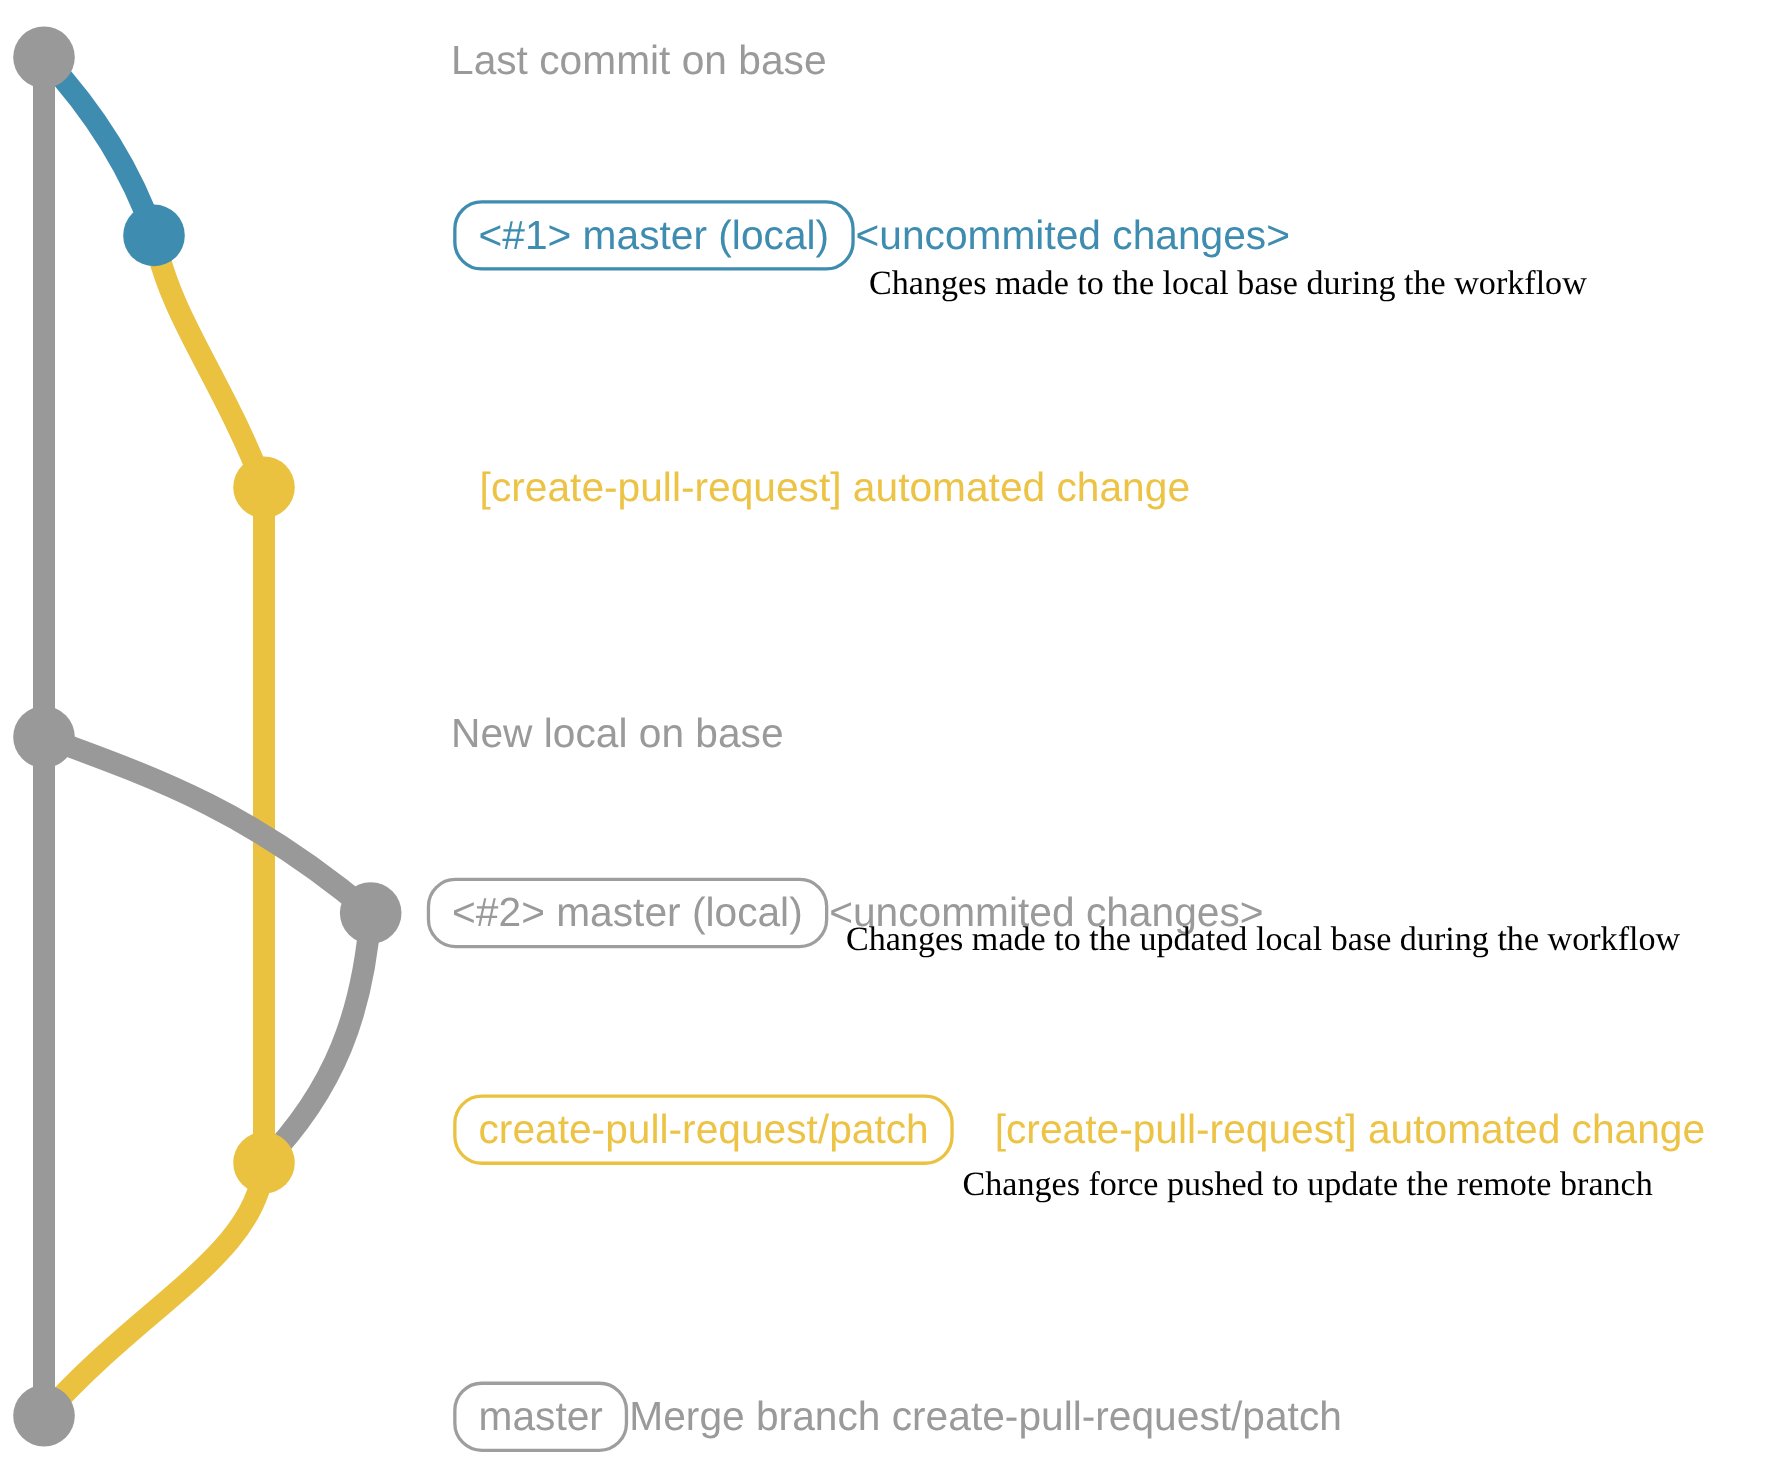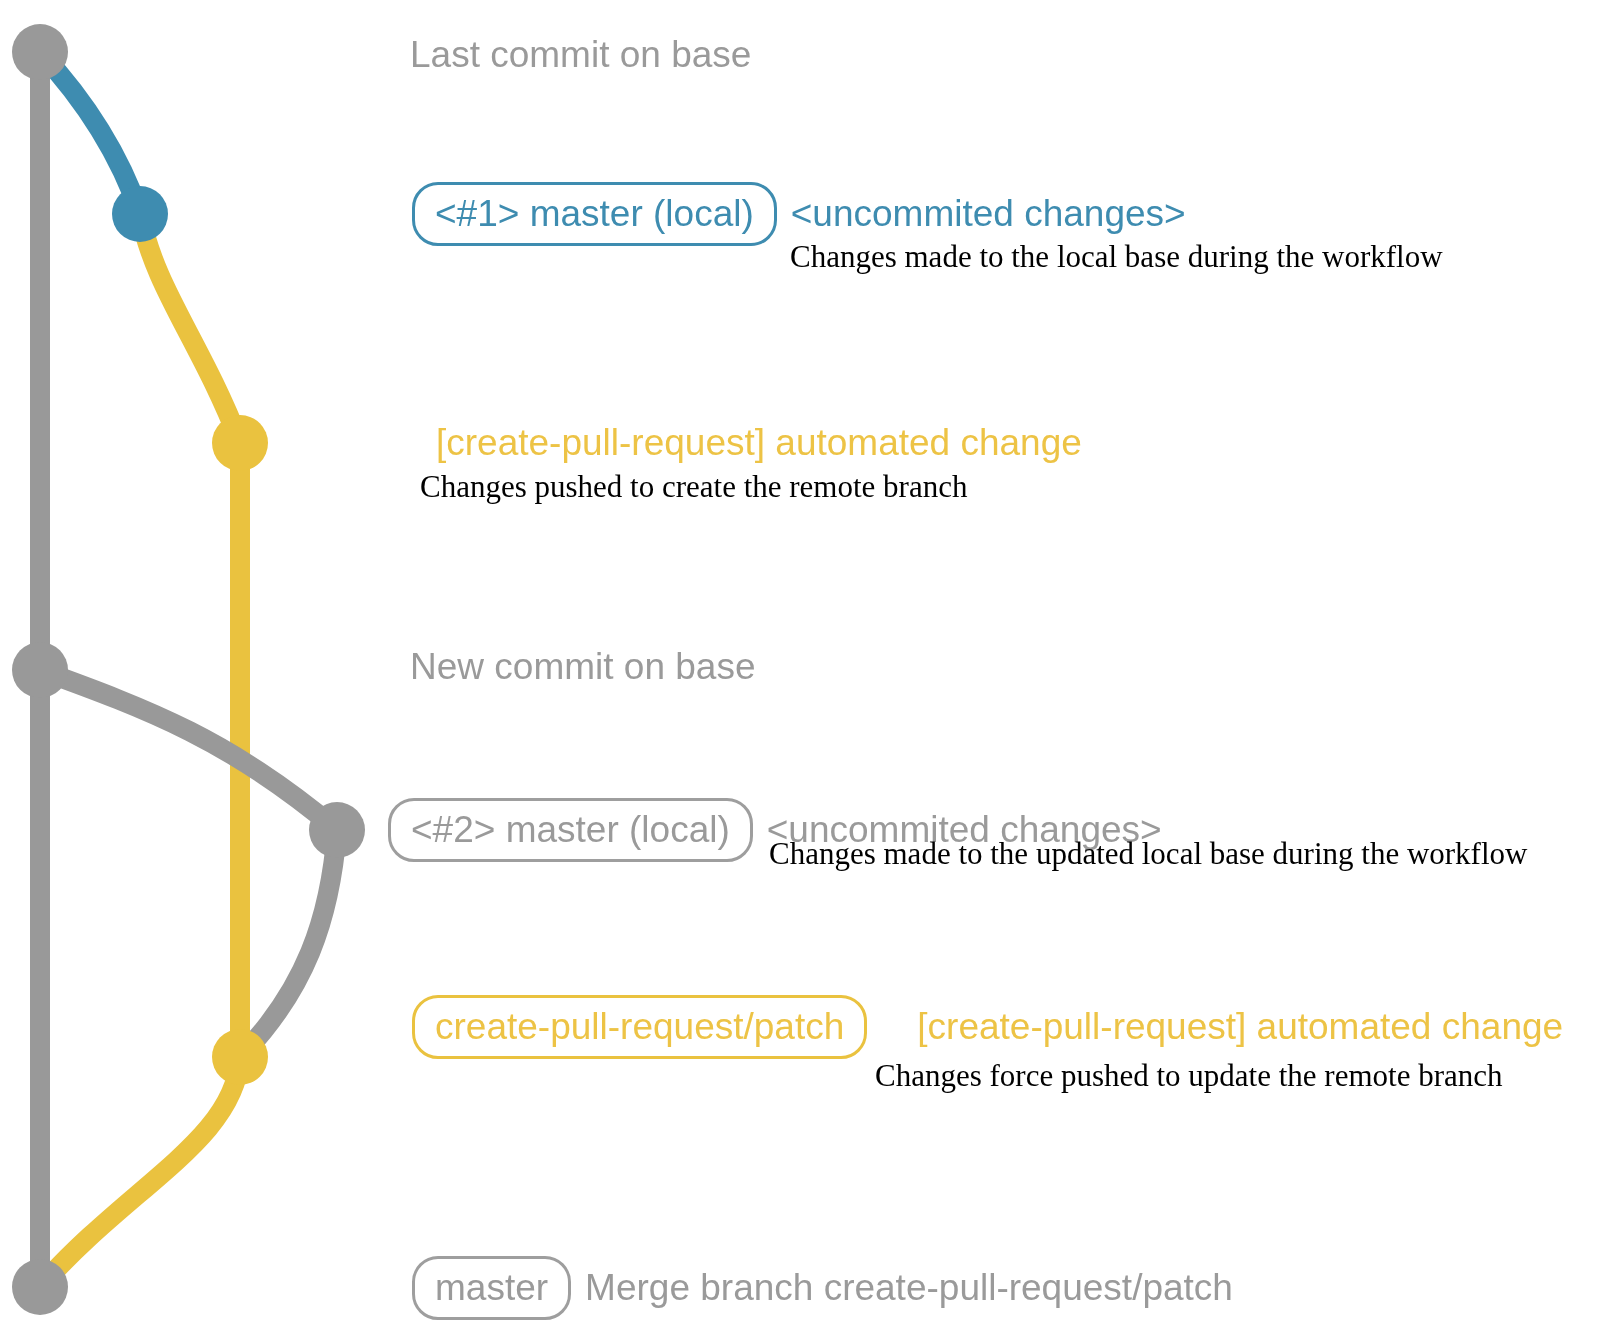--- a/index.html
+++ b/index.html
@@ -18,21 +18,21 @@
     line-height:44px;
     white-space:nowrap;
   }
   .gray-txt{color:#9a9a9a;}
   .blue-txt{color:#3e8cb0;}
   .yellow-txt{color:#edc345;margin-left:36px;}
   .flexrow{
     position:absolute;
     display:flex;
     align-items:center;
-    gap:14px;
+    gap:1px;
     white-space:nowrap;
     text-align:right;
   }
   .badge{
     display:inline-block;
     font-size:37px;
     line-height:44px;
     padding:7px 20px;
     border-width:3px;
     border-style:solid;
@@ -82,23 +82,22 @@
 
   <div class="lbl gray-txt" style="left:410px;top:33px">Last commit on base</div>
 
   <div class="flexrow" style="left:412px;top:182px">
     <span class="badge blue">&lt;#1&gt; master (local)</span>
     <span class="side blue-txt">&lt;uncommited changes&gt;</span>
   </div>
   <div class="note" style="left:790px;top:238px">Changes made to the local base during the workflow</div>
 
   <div class="lbl yellow-txt" style="left:400px;top:421px">[create-pull-request] automated change</div>
-  <div class="note" style="left:420px;top:468px">Changes pushed to create the remote branch</div>
 
-  <div class="lbl gray-txt" style="left:410px;top:645px">New commit on base</div>
+  <div class="lbl gray-txt" style="left:410px;top:645px">New local on base</div>
 
   <div class="flexrow" style="left:388px;top:798px">
     <span class="badge gray">&lt;#2&gt; master (local)</span>
     <span class="side gray-txt">&lt;uncommited changes&gt;</span>
   </div>
   <div class="note" style="left:769px;top:835px">Changes made to the updated local base during the workflow</div>
 
   <div class="flexrow" style="left:412px;top:995px">
     <span class="badge yellow">create-pull-request/patch</span>
     <span class="side yellow-txt">[create-pull-request] automated change</span>

